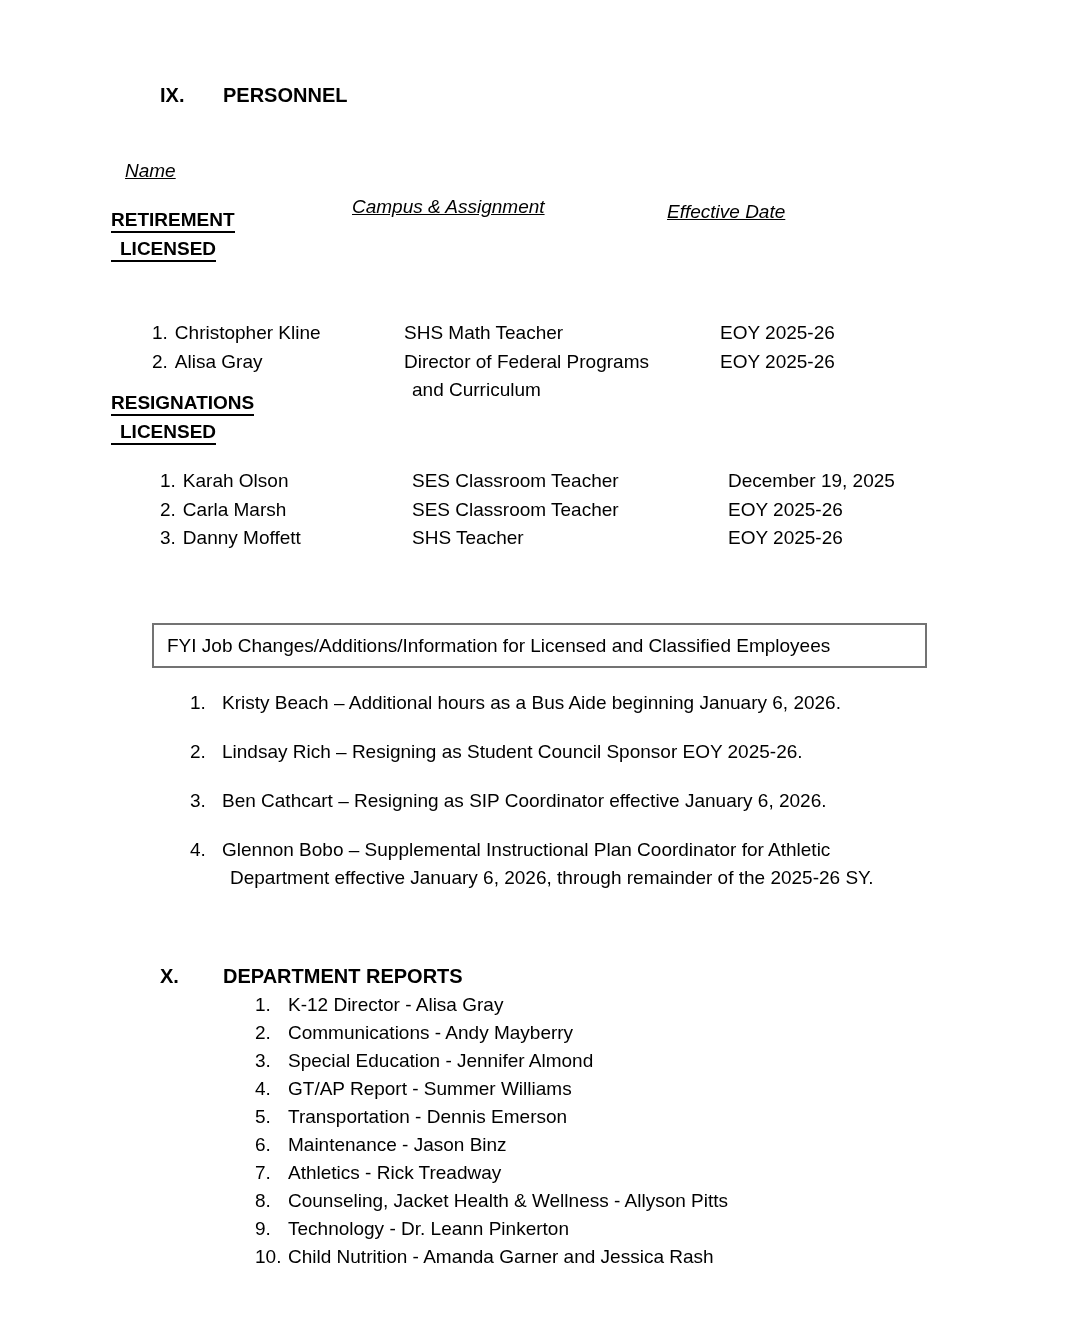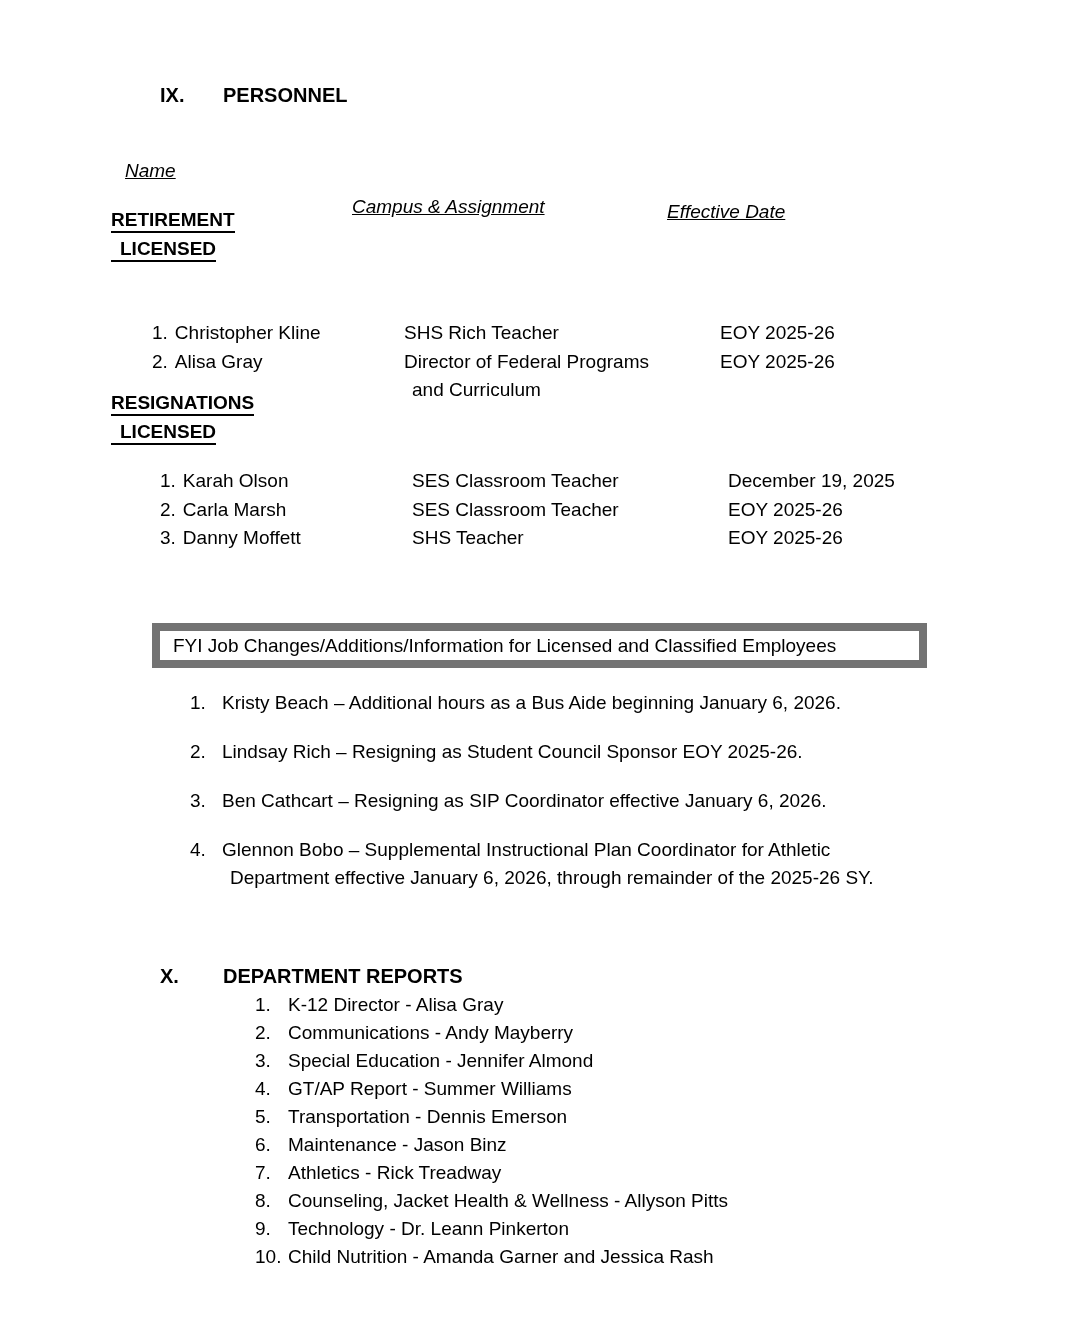--- a/index.html
+++ b/index.html
@@ -38,21 +38,21 @@
   .prow {
     display: grid;
     grid-template-columns: 252px 316px 1fr;
     line-height: 28.5px;
   }
   .pnum { margin-right: 7px; }
   .cont-line { padding-left: 8px; }
 
   
   .fyi-box {
-    border: 8px solid #737373;
+    border: 2px solid #737373;
     width: 775px;
     height: 45px;
     box-sizing: border-box;
     display: flex;
     align-items: center;
     padding-left: 13px;
   }
 
   
   .fyi-list { width: 748px; }
@@ -79,21 +79,21 @@
   <span class="abs col-head" style="left:667px; top:157px;margin-top:41px;">Effective Date</span>
 
   <span class="abs grp" style="left:95px; top:209px;">RETIREMENT</span>
   <span class="abs grp indented" style="left:95px; top:238px;">LICENSED</span>
 
   <div class="abs ptable" style="left:152px; top:284px; width:860px;margin-top:35px;">
     <div class="prow">
       <div>
         <span class="pnum">1.</span><span>Christopher Kline</span>
       </div>
-      <div>SHS Rich Teacher</div>
+      <div>SHS Math Teacher</div>
       <div>EOY 2025-26</div>
     </div>
     <div class="prow">
       <div>
         <span class="pnum">2.</span><span>Alisa Gray</span>
       </div>
       <div>
         <div>Director of Federal Programs</div>
         <div class="cont-line">and Curriculum</div>
       </div>

